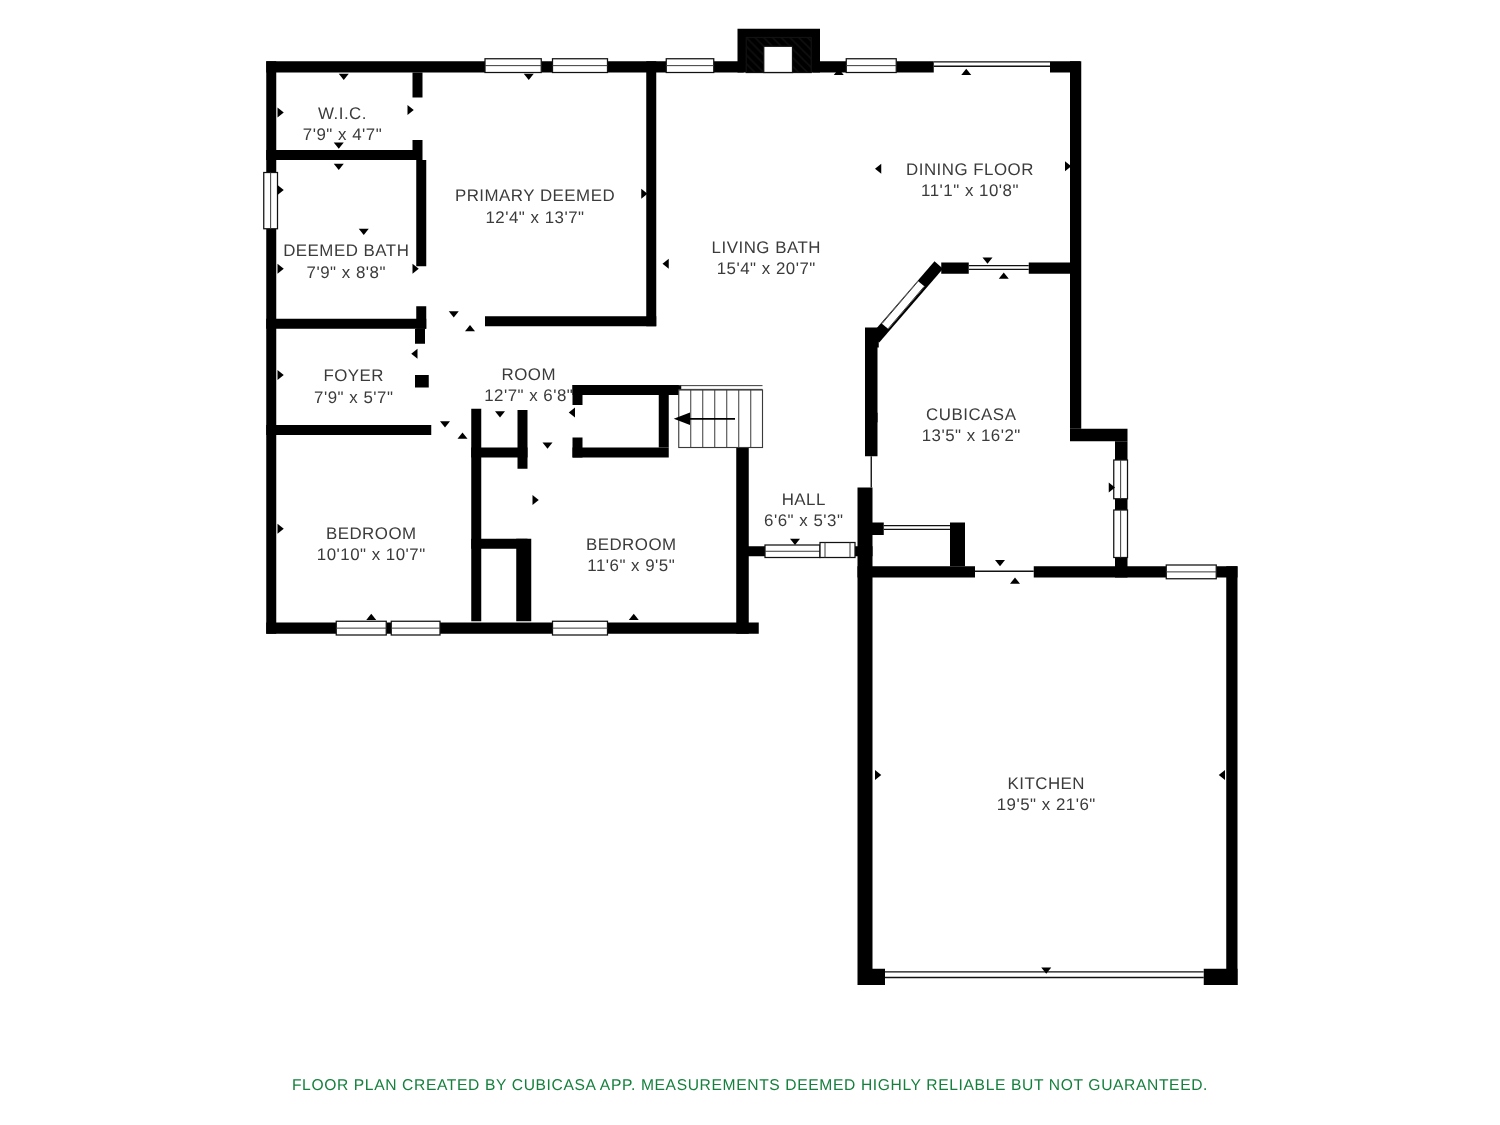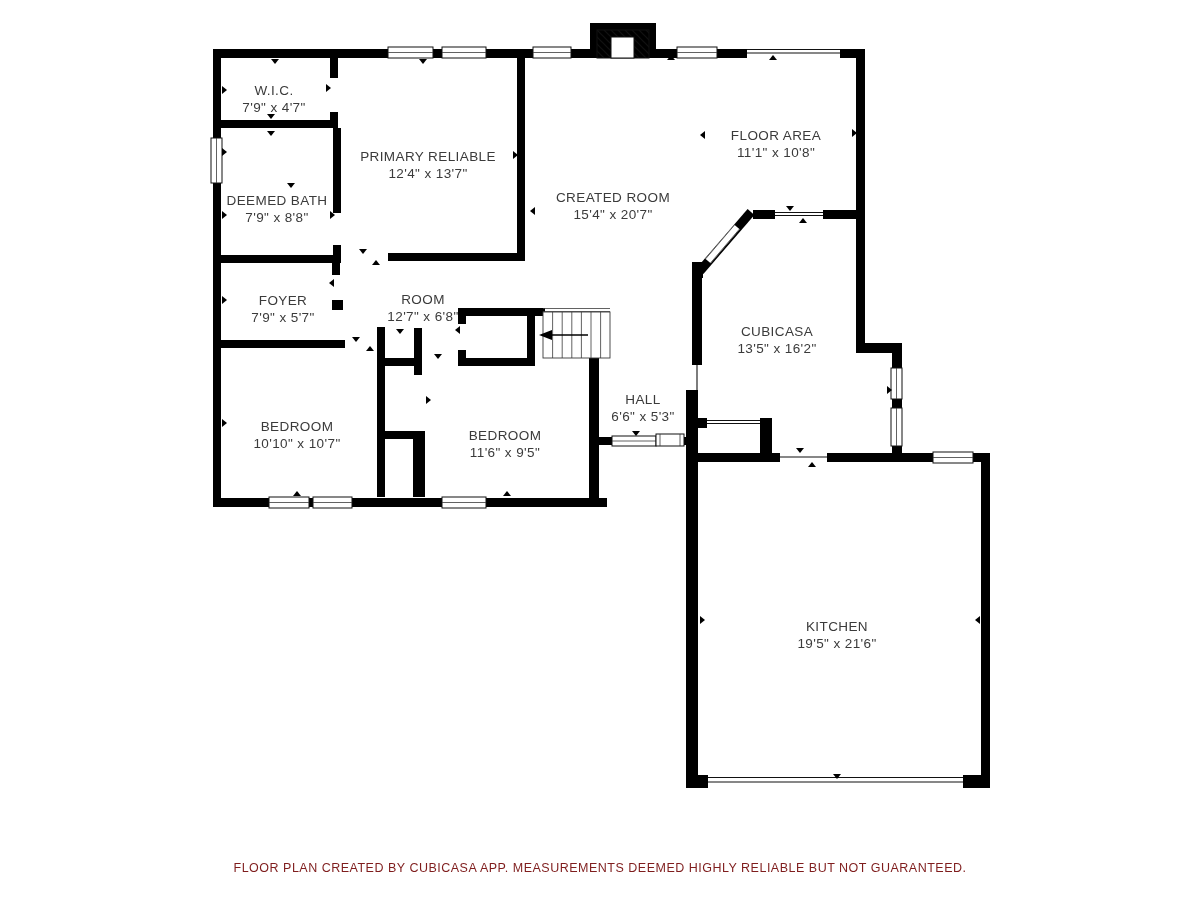--- a/index.html
+++ b/index.html
@@ -4,21 +4,21 @@
 <style>
   html,body{margin:0;padding:0;background:#ffffff;}
   #stage{position:relative;width:1200px;height:900px;background:#ffffff;overflow:hidden;
          font-family:"Liberation Sans", sans-serif;}
   #plan-svg{position:absolute;left:0;top:0;}
   .room-label{position:absolute;transform:translate(-50%,-50%);text-align:center;
               color:#3b3b3b;font-size:13.5px;letter-spacing:.4px;line-height:17px;white-space:nowrap;}
   .room-name{font-weight:400;}
   .room-dims{font-weight:400;}
   #footer-credit{position:absolute;left:600px;top:868px;transform:translate(-50%,-50%);
-                 color:#7f1d1d;font-size:12.5px;letter-spacing:.5px;white-space:nowrap;}
+                 color:#15803d;font-size:12.5px;letter-spacing:.5px;white-space:nowrap;}
   .w{fill:#000000;}                 
   .win{fill:#ffffff;stroke:#111111;stroke-width:1;}
   .thin{stroke:#111111;stroke-width:1.1;fill:none;}
   .hair{stroke:#3a3a3a;stroke-width:.8;fill:none;}
   .tick{fill:#000000;}
 </style>
 </head>
 <body>
 
 <div id="stage">
@@ -253,41 +253,41 @@
     <polygon points="980,616 980,624 975,620"></polygon>
     <polygon points="833,774 841,774 837,779"></polygon>
   </g>
 </svg>
 
 <div class="room-label" style="left:274px;top:99px">
   <div class="room-name">W.I.C.</div>
   <div class="room-dims">7'9" x 4'7"</div>
 </div>
 <div class="room-label" style="left:428px;top:165px">
-  <div class="room-name">PRIMARY RELIABLE</div>
+  <div class="room-name">PRIMARY DEEMED</div>
   <div class="room-dims">12'4" x 13'7"</div>
 </div>
 <div class="room-label" style="left:277px;top:209px">
   <div class="room-name">DEEMED BATH</div>
   <div class="room-dims">7'9" x 8'8"</div>
 </div>
 <div class="room-label" style="left:283px;top:309px">
   <div class="room-name">FOYER</div>
   <div class="room-dims">7'9" x 5'7"</div>
 </div>
 <div class="room-label" style="left:423px;top:308px">
   <div class="room-name">ROOM</div>
   <div class="room-dims">12'7" x 6'8"</div>
 </div>
 <div class="room-label" style="left:613px;top:206px">
-  <div class="room-name">CREATED ROOM</div>
+  <div class="room-name">LIVING BATH</div>
   <div class="room-dims">15'4" x 20'7"</div>
 </div>
 <div class="room-label" style="left:776px;top:144px">
-  <div class="room-name">FLOOR AREA</div>
+  <div class="room-name">DINING FLOOR</div>
   <div class="room-dims">11'1" x 10'8"</div>
 </div>
 <div class="room-label" style="left:777px;top:340px">
   <div class="room-name">CUBICASA</div>
   <div class="room-dims">13'5" x 16'2"</div>
 </div>
 <div class="room-label" style="left:643px;top:408px">
   <div class="room-name">HALL</div>
   <div class="room-dims">6'6" x 5'3"</div>
 </div>

